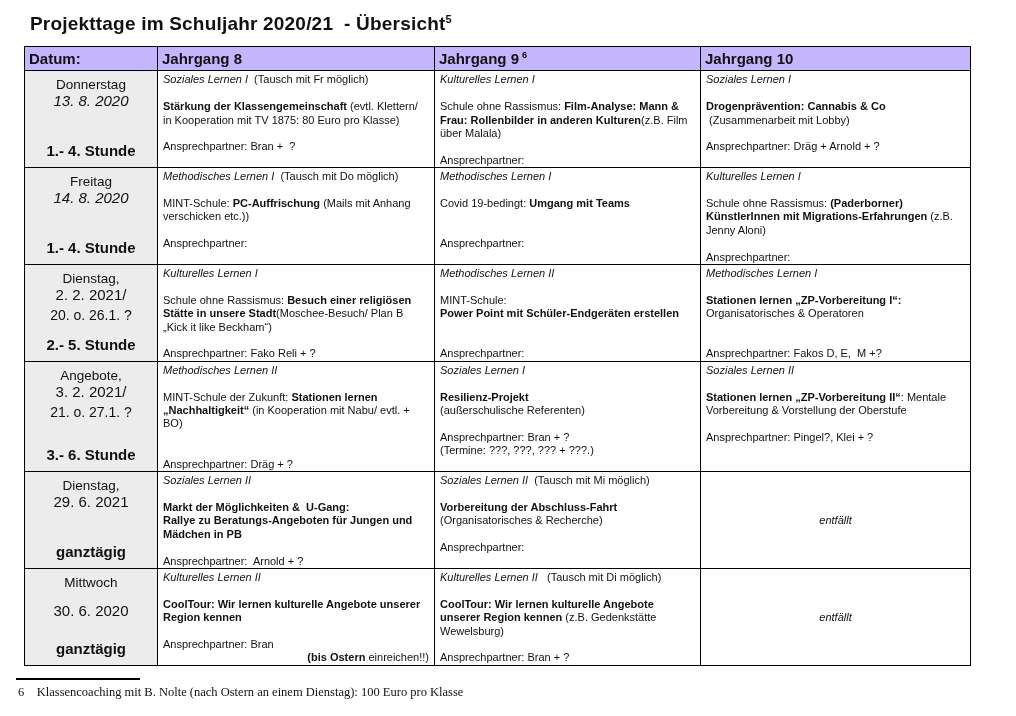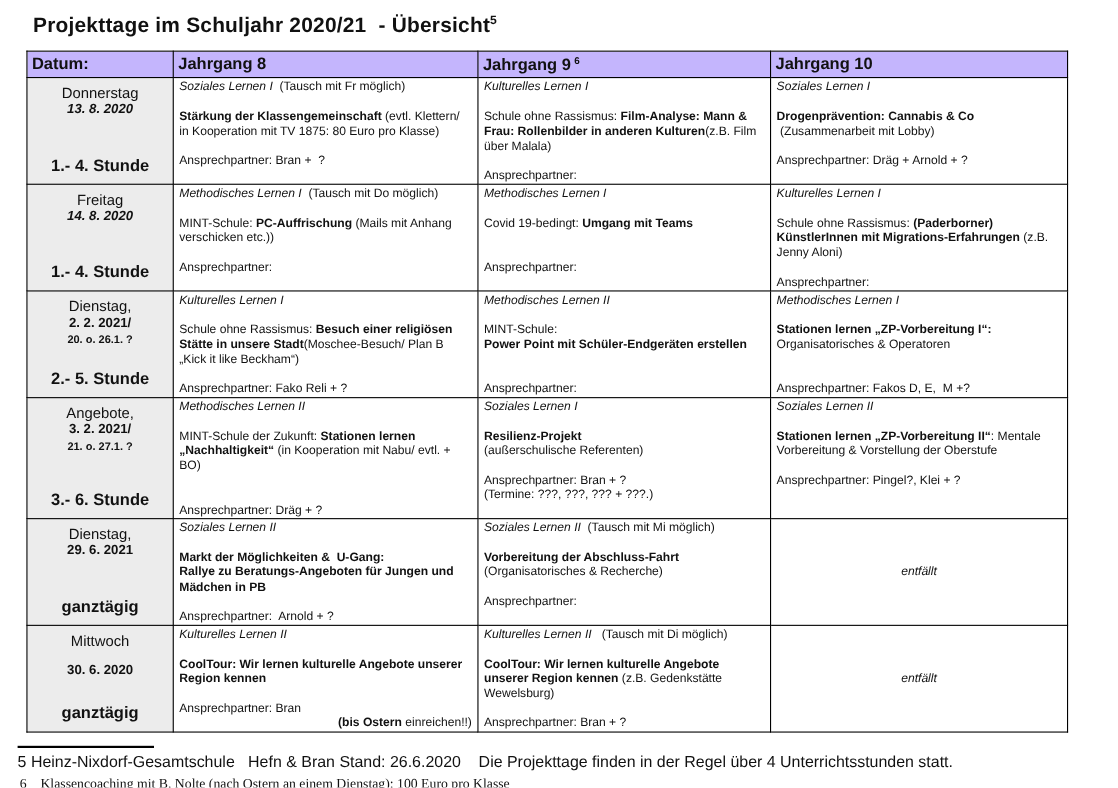--- a/index.html
+++ b/index.html
@@ -11,23 +11,23 @@
   table{border-collapse:collapse;table-layout:fixed;margin-left:24px;width:946px;}
   th,td{border:1px solid #000;vertical-align:top;padding:0;box-sizing:border-box;}
   th{background:#c4b5fd;text-align:left;font-size:15px;font-weight:bold;
      padding:3px 4px 2px 4px;height:24px;white-space:pre;}
   th sup{font-size:9px;margin-left:3px;}
   col.c-datum{width:133px;} col.c-j8{width:277px;} col.c-j9{width:266px;} col.c-j10{width:270px;}
   td.datum{background:#ececec;}
   .datecell{display:flex;flex-direction:column;align-items:center;height:100%;
             padding:6px 2px 8px 2px;box-sizing:border-box;text-align:center;}
   .datecell .day{font-size:13.5px;}
-  .datecell .date{font-size:12px;font-weight:bold;}
+  .datecell .date{font-size:15px;font-weight:normal;}
   .datecell .date.it{font-style:italic;}
-  .datecell .note{font-size:10px;font-weight:bold;margin-top:4px;}
+  .datecell .note{font-size:14px;font-weight:normal;margin-top:4px;}
   .datecell .stunde{font-size:15px;font-weight:bold;}
   .datecell .gap{flex:1;}
   .datecell .gap-xs{height:12px;flex:0 0 auto;}
   td p{margin:0;font-size:11px;line-height:1.22;padding:0 5px;white-space:pre-wrap;}
   td p:first-child{padding-top:2px;}
   .b{font-weight:bold;} .i{font-style:italic;}
   p.right{text-align:right;}
   td.center{vertical-align:middle;text-align:center;}
   td.center p{font-style:italic;}
   .r0 td{height:84px;} .r1 td{height:91px;} .r2 td{height:96px;}
@@ -248,15 +248,14 @@
             <p><span>Ansprechpartner: Bran + ?</span></p>
           </td>
           <td class="center">
             <p><span class="i">entfällt</span></p>
           </td>
         </tr>
       </tbody>
   </table>
 
   <div class="rule"></div>
-  <div class="fn5">5 Heinz-Nixdorf-Gesamtschule   Hefn &amp; Bran Stand: 26.6.2020    Die Projekttage finden in der Regel über 4 Unterrichtsstunden statt.</div>
   <div class="fn6">6    Klassencoaching mit B. Nolte (nach Ostern an einem Dienstag): 100 Euro pro Klasse</div>
 </div>
 
 </body></html>

